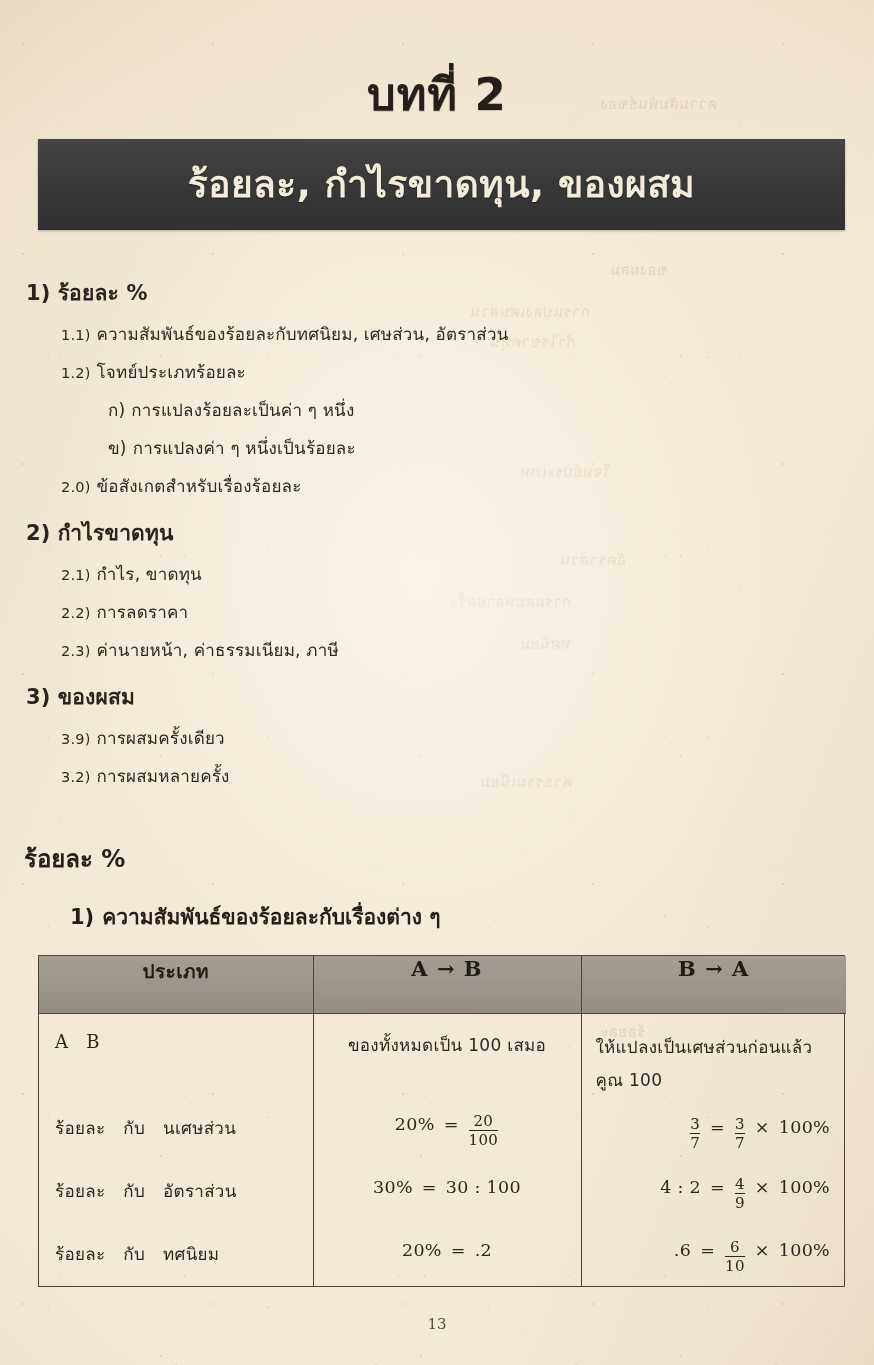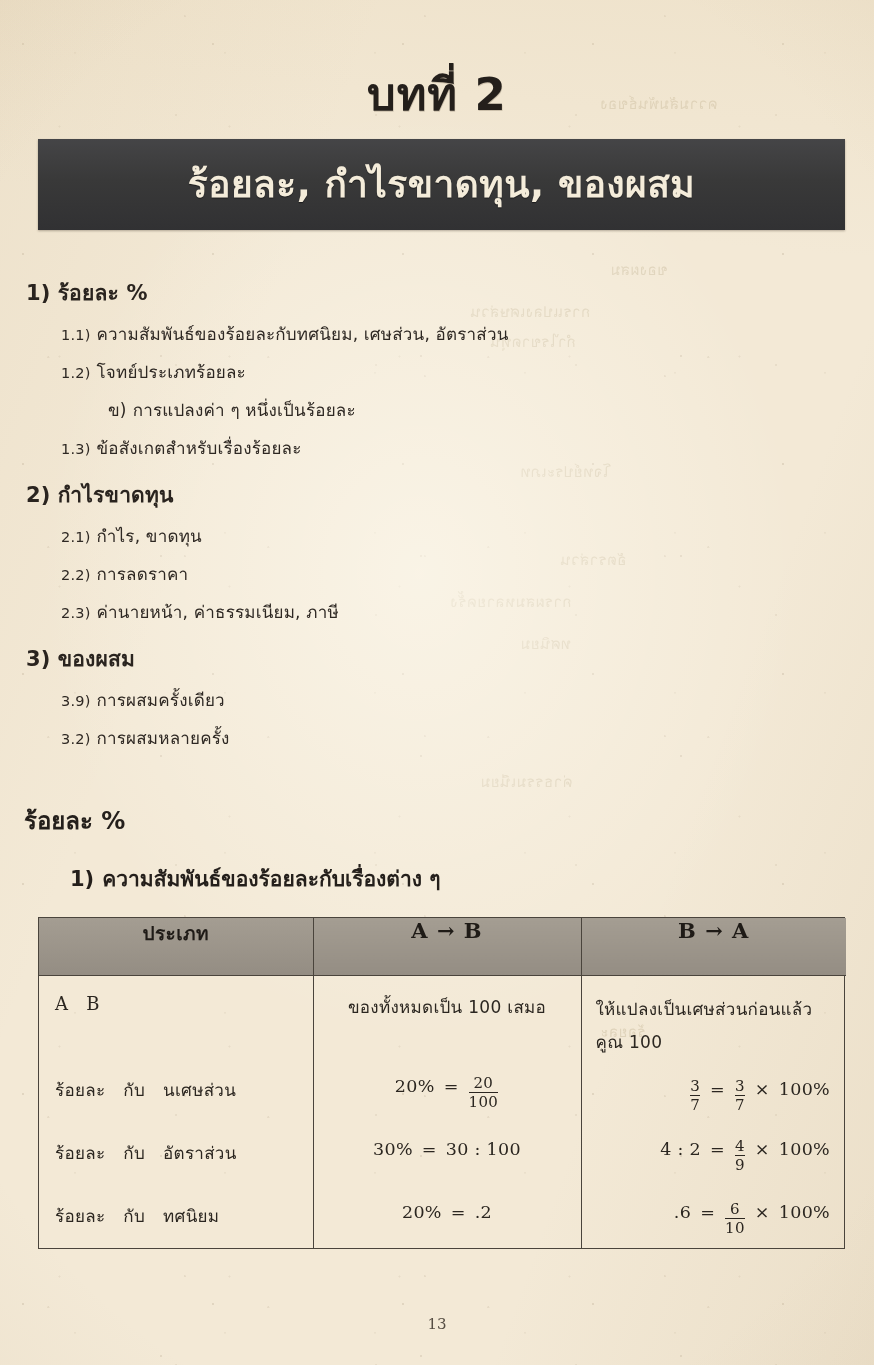--- a/index.html
+++ b/index.html
@@ -280,24 +280,27 @@
     <div class="ol-head">
       <span class="num">1)</span><span>ร้อยละ  %</span>
     </div>
     <div class="ol-sub">
       <span class="num">1.1)</span><span>ความสัมพันธ์ของร้อยละกับทศนิยม, เศษส่วน, อัตราส่วน</span>
     </div>
     <div class="ol-sub">
       <span class="num">1.2)</span><span>โจทย์ประเภทร้อยละ</span>
     </div>
     <div class="ol-sub deep">
+      <span class="num">ก)</span><span>การแปลงร้อยละเป็นค่า ๆ หนึ่ง</span>
+    </div>
+    <div class="ol-sub deep">
       <span class="num">ข)</span><span>การแปลงค่า ๆ หนึ่งเป็นร้อยละ</span>
     </div>
     <div class="ol-sub">
-      <span class="num">1.3)</span><span>ข้อสังเกตสำหรับเรื่องร้อยละ</span>
+      <span class="num">2.0)</span><span>ข้อสังเกตสำหรับเรื่องร้อยละ</span>
     </div>
 
     <div class="ol-head">
       <span class="num">2)</span><span>กำไรขาดทุน</span>
     </div>
     <div class="ol-sub">
       <span class="num">2.1)</span><span>กำไร, ขาดทุน</span>
     </div>
     <div class="ol-sub">
       <span class="num">2.2)</span><span>การลดราคา</span>

